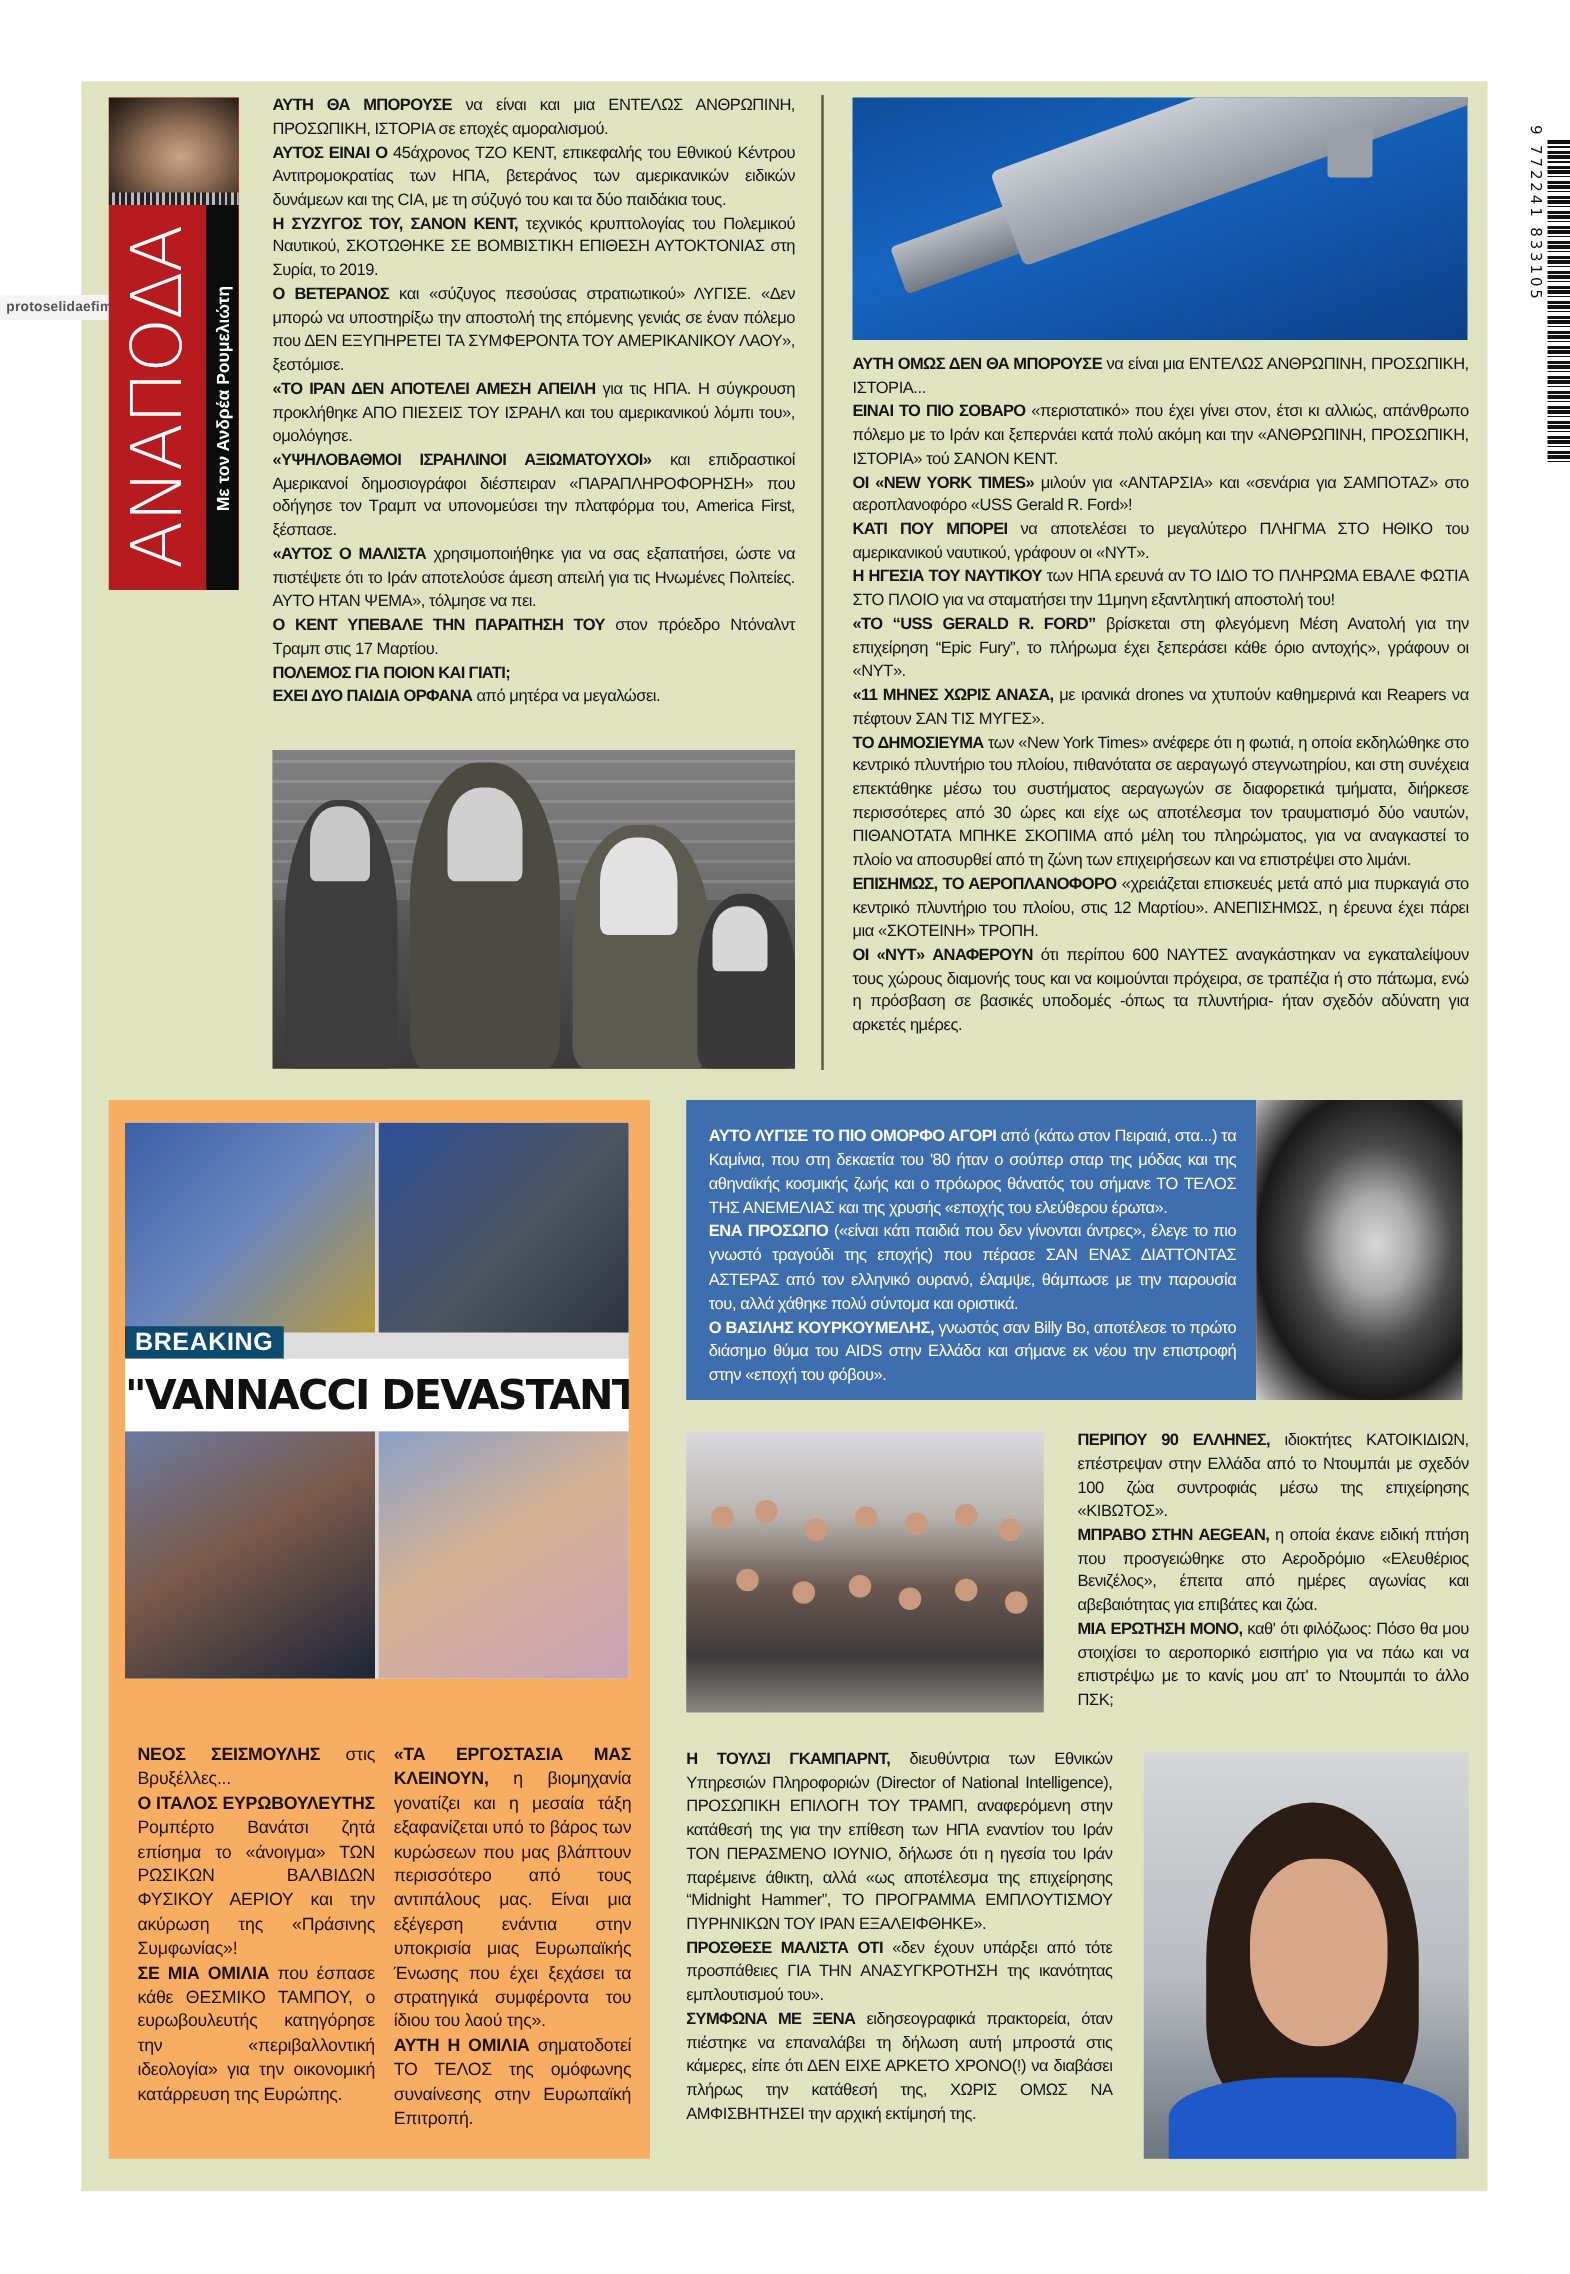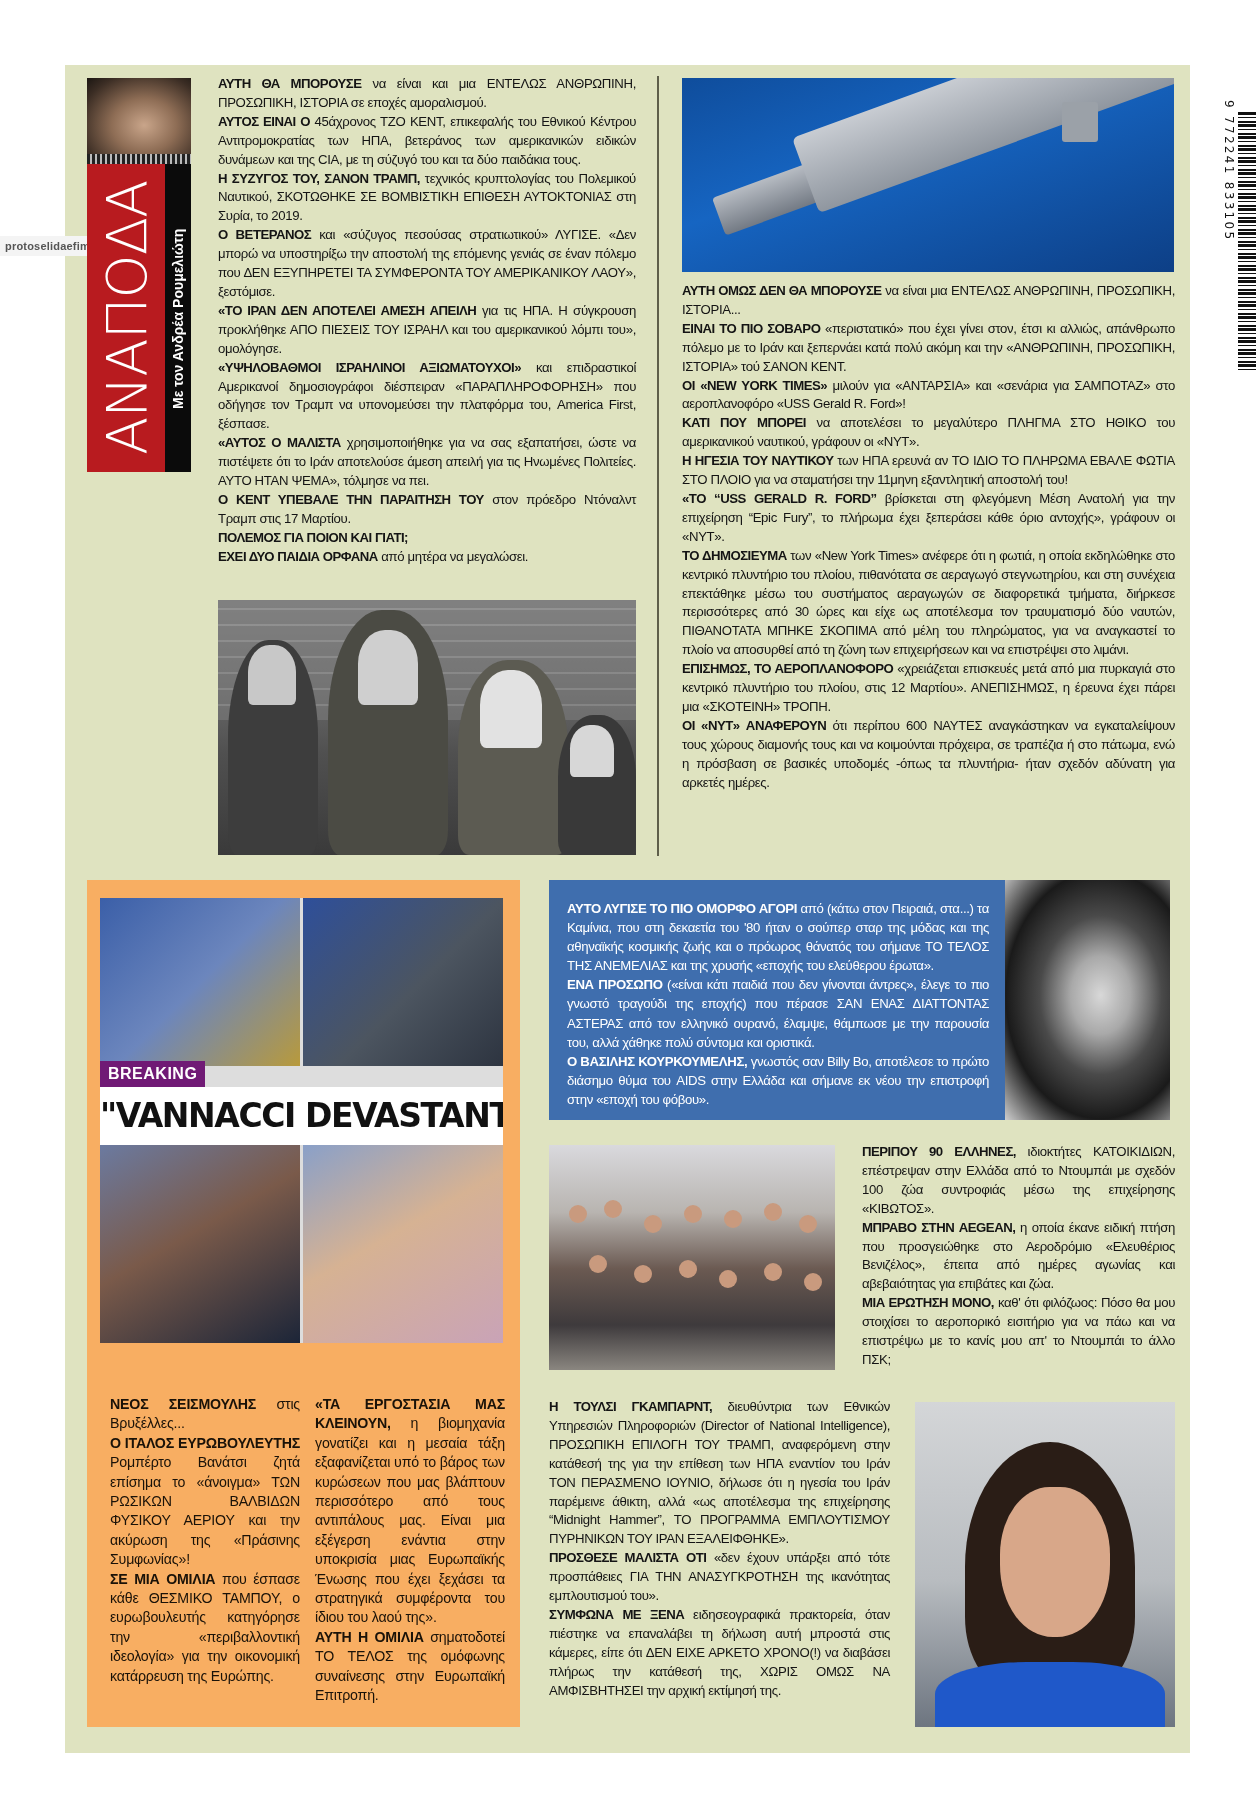--- a/index.html
+++ b/index.html
@@ -50,22 +50,22 @@
   .photo-carrier .tower { position: absolute; left: 380px; top: 24px; width: 36px; height: 40px; background: #9ba1a8; border-radius: 3px; }
 
   
   .orange { position: absolute; left: 87px; top: 880px; width: 433px; height: 847px; background: #f8ae62; }
   .collage { position: absolute; left: 100px; top: 898px; width: 403px; height: 445px; background: #ddd; overflow: hidden; }
   .collage .q { position: absolute; }
   .collage .q1 { left: 0; top: 0; width: 200px; height: 168px; background: linear-gradient(135deg, #3b5fa8 0%, #6c86bd 50%, #b89a3c 100%); }
   .collage .q2 { left: 203px; top: 0; width: 200px; height: 168px; background: linear-gradient(135deg, #2e4f9a 0%, #4c5560 55%, #2d3440 100%); }
   .collage .q3 { left: 0; top: 247px; width: 200px; height: 198px; background: linear-gradient(150deg, #6b7aa0 0%, #7a5a4a 45%, #1c2538 100%); }
   .collage .q4 { left: 203px; top: 247px; width: 200px; height: 198px; background: linear-gradient(150deg, #8aa0c8 0%, #d6b293 45%, #c9a3b7 100%); }
-  .collage .breaking { position: absolute; left: 0; top: 163px; height: 26px; padding: 0 8px; background: #701a75; color: #fff;
-     font-weight: bold; font-size: 16px; line-height: 26px; letter-spacing: 0.5px; }
+  .collage .breaking { position: absolute; left: 0; top: 163px; height: 26px; padding: 0 8px; background: #0c4a6e; color: #fff;
+     font-weight: bold; font-size: 20px; line-height: 26px; letter-spacing: 0.5px; }
   .collage .headline { position: absolute; left: 0; top: 189px; width: 403px; height: 58px; background: #fff; color: #111;
      font-weight: bold; font-size: 33px; line-height: 58px; text-align: center; letter-spacing: -1.4px;
      font-family: "DejaVu Sans", sans-serif; white-space: nowrap; }
 
   .orange-col { position: absolute; top: 1395px; width: 190px; font-size: 14.2px; line-height: 19.4px; color: #1a1208; text-align: justify; letter-spacing: -0.2px; }
   .orange-col p { margin: 0; }
 
   
   .blue { position: absolute; left: 549px; top: 880px; width: 456px; height: 240px; background: #3f6eae; color: #fff;
      padding: 19px 16px 0 18px; font-size: 13.2px; line-height: 19.1px; text-align: justify; letter-spacing: -0.35px; }
@@ -99,21 +99,21 @@
 <div class="col-head">
   <div class="portrait"></div>
   <div class="title">ΑΝΑΠΟΔΑ</div>
   <div class="black-strip"></div>
   <div class="byline">Με τον Ανδρέα Ρουμελιώτη</div>
 </div>
 
 <div class="text abs" style="left:218px; top:75px; width:418px;">
   <p><b>ΑΥΤΗ ΘΑ ΜΠΟΡΟΥΣΕ</b><span> να είναι και μια ΕΝΤΕΛΩΣ ΑΝΘΡΩΠΙΝΗ, ΠΡΟΣΩΠΙΚΗ, ΙΣΤΟΡΙΑ σε εποχές αμοραλισμού.</span></p>
   <p><b>ΑΥΤΟΣ ΕΙΝΑΙ Ο</b><span> 45άχρονος ΤΖΟ ΚΕΝΤ, επικεφαλής του Εθνικού Κέντρου Αντιτρομοκρατίας των ΗΠΑ, βετεράνος των αμερικανικών ειδικών δυνάμεων και της CIA, με τη σύζυγό του και τα δύο παιδάκια τους.</span></p>
-  <p><b>Η ΣΥΖΥΓΟΣ ΤΟΥ, ΣΑΝΟΝ ΤΡΑΜΠ,</b><span> τεχνικός κρυπτολογίας του Πολεμικού Ναυτικού, ΣΚΟΤΩΘΗΚΕ ΣΕ ΒΟΜΒΙΣΤΙΚΗ ΕΠΙΘΕΣΗ ΑΥΤΟΚΤΟΝΙΑΣ στη Συρία, το 2019.</span></p>
+  <p><b>Η ΣΥΖΥΓΟΣ ΤΟΥ, ΣΑΝΟΝ ΚΕΝΤ,</b><span> τεχνικός κρυπτολογίας του Πολεμικού Ναυτικού, ΣΚΟΤΩΘΗΚΕ ΣΕ ΒΟΜΒΙΣΤΙΚΗ ΕΠΙΘΕΣΗ ΑΥΤΟΚΤΟΝΙΑΣ στη Συρία, το 2019.</span></p>
   <p><b>Ο ΒΕΤΕΡΑΝΟΣ</b><span> και «σύζυγος πεσούσας στρατιωτικού» ΛΥΓΙΣΕ. «Δεν μπορώ να υποστηρίξω την αποστολή της επόμενης γενιάς σε έναν πόλεμο που ΔΕΝ ΕΞΥΠΗΡΕΤΕΙ ΤΑ ΣΥΜΦΕΡΟΝΤΑ ΤΟΥ ΑΜΕΡΙΚΑΝΙΚΟΥ ΛΑΟΥ», ξεστόμισε.</span></p>
   <p><b>«ΤΟ ΙΡΑΝ ΔΕΝ ΑΠΟΤΕΛΕΙ ΑΜΕΣΗ ΑΠΕΙΛΗ</b><span> για τις ΗΠΑ. Η σύγκρουση προκλήθηκε ΑΠΟ ΠΙΕΣΕΙΣ ΤΟΥ ΙΣΡΑΗΛ και του αμερικανικού λόμπι του», ομολόγησε.</span></p>
   <p><b>«ΥΨΗΛΟΒΑΘΜΟΙ ΙΣΡΑΗΛΙΝΟΙ ΑΞΙΩΜΑΤΟΥΧΟΙ»</b><span> και επιδραστικοί Αμερικανοί δημοσιογράφοι διέσπειραν «ΠΑΡΑΠΛΗΡΟΦΟΡΗΣΗ» που οδήγησε τον Τραμπ να υπονομεύσει την πλατφόρμα του, America First, ξέσπασε.</span></p>
   <p><b>«ΑΥΤΟΣ Ο ΜΑΛΙΣΤΑ</b><span> χρησιμοποιήθηκε για να σας εξαπατήσει, ώστε να πιστέψετε ότι το Ιράν αποτελούσε άμεση απειλή για τις Ηνωμένες Πολιτείες. ΑΥΤΟ ΗΤΑΝ ΨΕΜΑ», τόλμησε να πει.</span></p>
   <p><b>Ο ΚΕΝΤ ΥΠΕΒΑΛΕ ΤΗΝ ΠΑΡΑΙΤΗΣΗ ΤΟΥ</b><span> στον πρόεδρο Ντόναλντ Τραμπ στις 17 Μαρτίου.</span></p>
   <p><b>ΠΟΛΕΜΟΣ ΓΙΑ ΠΟΙΟΝ ΚΑΙ ΓΙΑΤΙ;</b><span></span></p>
   <p><b>ΕΧΕΙ ΔΥΟ ΠΑΙΔΙΑ ΟΡΦΑΝΑ</b><span> από μητέρα να μεγαλώσει.</span></p>
 </div>
 
 <div class="photo-family">
@@ -136,20 +136,21 @@
   <div class="tower"></div>
 </div>
 
 <div class="text abs" style="left:682px; top:282px; width:493px;">
   <p><b>ΑΥΤΗ ΟΜΩΣ ΔΕΝ ΘΑ ΜΠΟΡΟΥΣΕ</b><span> να είναι μια ΕΝΤΕΛΩΣ ΑΝΘΡΩΠΙΝΗ, ΠΡΟΣΩΠΙΚΗ, ΙΣΤΟΡΙΑ...</span></p>
   <p><b>ΕΙΝΑΙ ΤΟ ΠΙΟ ΣΟΒΑΡΟ</b><span> «περιστατικό» που έχει γίνει στον, έτσι κι αλλιώς, απάνθρωπο πόλεμο με το Ιράν και ξεπερνάει κατά πολύ ακόμη και την «ΑΝΘΡΩΠΙΝΗ, ΠΡΟΣΩΠΙΚΗ, ΙΣΤΟΡΙΑ» τού ΣΑΝΟΝ ΚΕΝΤ.</span></p>
   <p><b>ΟΙ «NEW YORK TIMES»</b><span> μιλούν για «ΑΝΤΑΡΣΙΑ» και «σενάρια για ΣΑΜΠΟΤΑΖ» στο αεροπλανοφόρο «USS Gerald R. Ford»!</span></p>
   <p><b>ΚΑΤΙ ΠΟΥ ΜΠΟΡΕΙ</b><span> να αποτελέσει το μεγαλύτερο ΠΛΗΓΜΑ ΣΤΟ ΗΘΙΚΟ του αμερικανικού ναυτικού, γράφουν οι «NYT».</span></p>
   <p><b>Η ΗΓΕΣΙΑ ΤΟΥ ΝΑΥΤΙΚΟΥ</b><span> των ΗΠΑ ερευνά αν ΤΟ ΙΔΙΟ ΤΟ ΠΛΗΡΩΜΑ ΕΒΑΛΕ ΦΩΤΙΑ ΣΤΟ ΠΛΟΙΟ για να σταματήσει την 11μηνη εξαντλητική αποστολή του!</span></p>
   <p><b>«ΤΟ “USS GERALD R. FORD”</b><span> βρίσκεται στη φλεγόμενη Μέση Ανατολή για την επιχείρηση “Epic Fury”, το πλήρωμα έχει ξεπεράσει κάθε όριο αντοχής», γράφουν οι «NYT».</span></p>
+  <p><b>«11 ΜΗΝΕΣ ΧΩΡΙΣ ΑΝΑΣΑ,</b><span> με ιρανικά drones να χτυπούν καθημερινά και Reapers να πέφτουν ΣΑΝ ΤΙΣ ΜΥΓΕΣ».</span></p>
   <p><b>ΤΟ ΔΗΜΟΣΙΕΥΜΑ</b><span> των «New York Times» ανέφερε ότι η φωτιά, η οποία εκδηλώθηκε στο κεντρικό πλυντήριο του πλοίου, πιθανότατα σε αεραγωγό στεγνωτηρίου, και στη συνέχεια επεκτάθηκε μέσω του συστήματος αεραγωγών σε διαφορετικά τμήματα, διήρκεσε περισσότερες από 30 ώρες και είχε ως αποτέλεσμα τον τραυματισμό δύο ναυτών, ΠΙΘΑΝΟΤΑΤΑ ΜΠΗΚΕ ΣΚΟΠΙΜΑ από μέλη του πληρώματος, για να αναγκαστεί το πλοίο να αποσυρθεί από τη ζώνη των επιχειρήσεων και να επιστρέψει στο λιμάνι.</span></p>
   <p><b>ΕΠΙΣΗΜΩΣ, ΤΟ ΑΕΡΟΠΛΑΝΟΦΟΡΟ</b><span> «χρειάζεται επισκευές μετά από μια πυρκαγιά στο κεντρικό πλυντήριο του πλοίου, στις 12 Μαρτίου». ΑΝΕΠΙΣΗΜΩΣ, η έρευνα έχει πάρει μια «ΣΚΟΤΕΙΝΗ» ΤΡΟΠΗ.</span></p>
   <p><b>ΟΙ «NYT» ΑΝΑΦΕΡΟΥΝ</b><span> ότι περίπου 600 ΝΑΥΤΕΣ αναγκάστηκαν να εγκαταλείψουν τους χώρους διαμονής τους και να κοιμούνται πρόχειρα, σε τραπέζια ή στο πάτωμα, ενώ η πρόσβαση σε βασικές υποδομές -όπως τα πλυντήρια- ήταν σχεδόν αδύνατη για αρκετές ημέρες.</span></p>
 </div>
 
 <div class="barcode">
   <div class="digits">9 772241 833105</div>
   <div class="bars"></div>
 </div>
 

